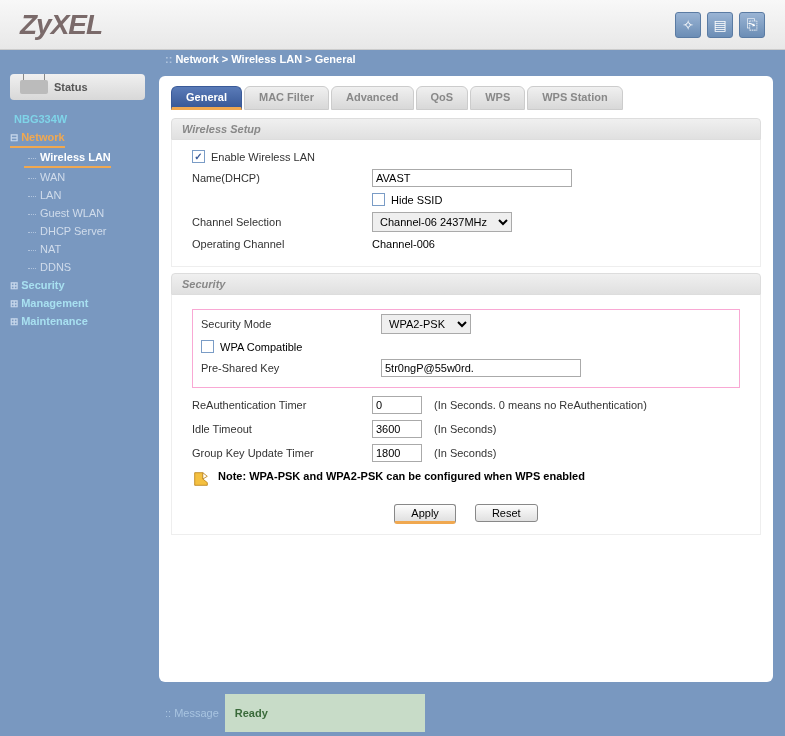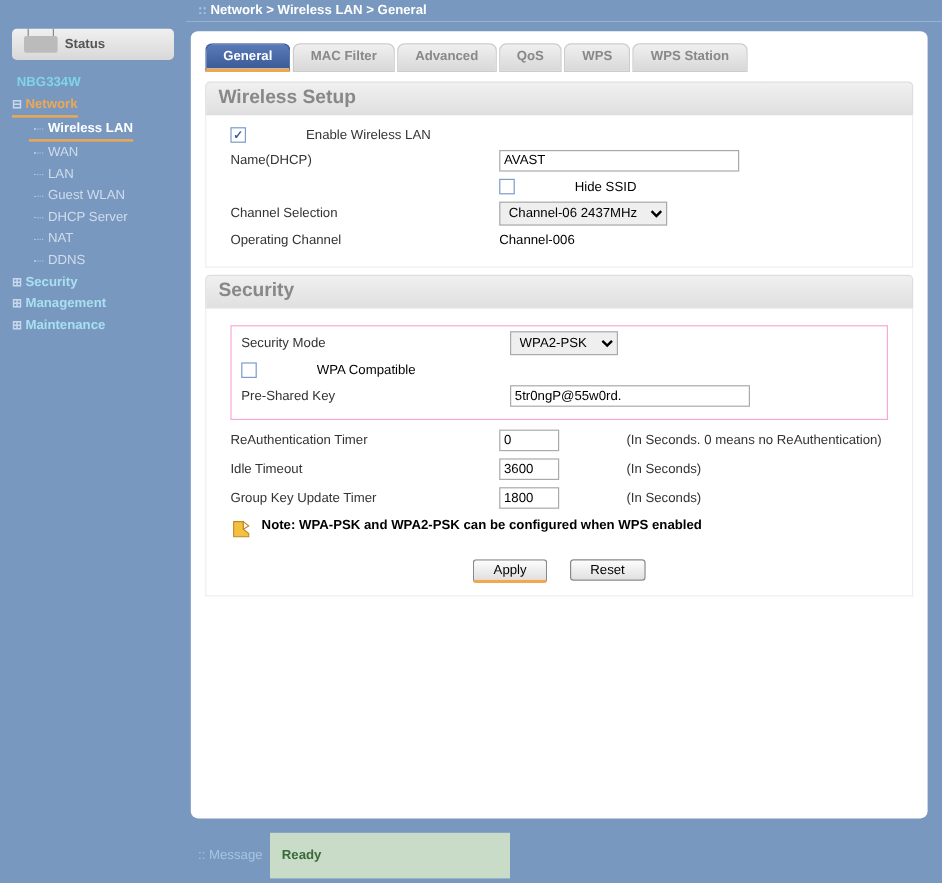--- a/index.html
+++ b/index.html
@@ -26,23 +26,23 @@
 .nav-sub .nav-item::before { content: ''; display: inline-block; width: 8px; height: 1px; border-bottom: 1px dotted #b0c4de; margin-right: 4px; vertical-align: middle; }
 .nav-item.subactive { color: #fff; font-weight: bold; border-bottom: 2px solid #f0a850; display: inline-block; }
 .main { flex: 1; display: flex; flex-direction: column; }
 .breadcrumb { background: #7998c0; color: #fff; padding: 3px 10px; font-size: 11px; font-weight: bold; }
 .breadcrumb::before { content: ':: '; color: #b0c4de; }
 .content-wrap { background: #7998c0; flex: 1; padding: 8px 12px 8px 4px; }
 .content { background: #fff; border-radius: 6px; height: 100%; padding: 10px 12px; overflow: auto; }
 .tabs { display: flex; gap: 2px; margin-bottom: 8px; }
 .tab { padding: 4px 14px; background: linear-gradient(to bottom, #f0f0f0, #d8d8d8); border: 1px solid #ccc; border-radius: 6px 6px 0 0; color: #888; font-size: 11px; cursor: pointer; font-weight: bold; }
 .tab.active { background: linear-gradient(to bottom, #5a7bb8, #3a5a98); color: #fff; border-color: #3a5a98; border-bottom: 3px solid #f0a850; }
-.section-header { background: linear-gradient(to bottom, #f0f0f0, #e0e0e0); border: 1px solid #ddd; border-radius: 4px 4px 0 0; padding: 4px 10px; font-weight: bold; color: #888; font-size: 16px; margin-top: 6px; }
+.section-header { background: linear-gradient(to bottom, #f0f0f0, #e0e0e0); border: 1px solid #ddd; border-radius: 4px 4px 0 0; padding: 4px 10px; font-weight: bold; color: #888; font-size: 11px; margin-top: 6px; font-style: italic; }
 .section-body { border: 1px solid #eee; border-top: none; padding: 10px 20px; }
-.form-row { display: flex; align-items: center; margin-bottom: 6px; font-size: 11px; gap: 44px; }
+.form-row { display: flex; align-items: center; margin-bottom: 6px; font-size: 11px; }
 .form-label { width: 180px; color: #333; }
 .form-label.chk { width: auto; }
 .checkbox { width: 13px; height: 13px; border: 1px solid #7a9cc6; margin-right: 6px; display: inline-flex; align-items: center; justify-content: center; font-size: 10px; color: #3a5a98; background: #fff; }
 .checkbox.checked::after { content: '✓'; font-weight: bold; }
 input[type=text], select { font-size: 11px; padding: 1px 3px; border: 1px solid #aaa; height: 18px; }
 input[type=text] { width: 200px; }
 .short { width: 50px !important; }
 select { width: 140px; height: 20px; }
 .hint { margin-left: 12px; color: #333; }
 .highlight-box { border: 1px solid #f9a8d4; padding: 4px 8px; margin: 4px 0 8px; }
@@ -53,20 +53,28 @@
 .btn { padding: 2px 16px; font-size: 11px; border: 1px solid #888; background: linear-gradient(to bottom, #fdfdfd, #e0e0e0); border-radius: 3px; cursor: pointer; margin: 0 8px; }
 .btn.primary { border-bottom: 3px solid #f0a850; }
 .footer { background: #7998c0; padding: 4px 10px; color: #a8c4e0; font-size: 11px; display: flex; align-items: center; }
 .footer-label::before { content: ':: '; }
 .footer-msg { background: #c8dcc8; color: #3a6a3a; padding: 13px 10px; margin-left: 6px; font-weight: bold; flex: 1; max-width: 200px; }
 </style>
 </head>
 <body>
 
 <div class="container">
+  <div class="header">
+    <div class="logo">ZyXEL</div>
+    <div class="header-icons">
+      <div class="header-icon">✧</div>
+      <div class="header-icon">▤</div>
+      <div class="header-icon">⎘</div>
+    </div>
+  </div>
   <div class="body">
     <div class="sidebar">
       <div class="status-box">
         <div class="router-icon"></div>
         <span>Status</span>
       </div>
       <div class="nav">
         <div class="nav-item device">NBG334W</div>
         <div class="nav-item section expanded active">Network</div>
         <div class="nav-sub">

